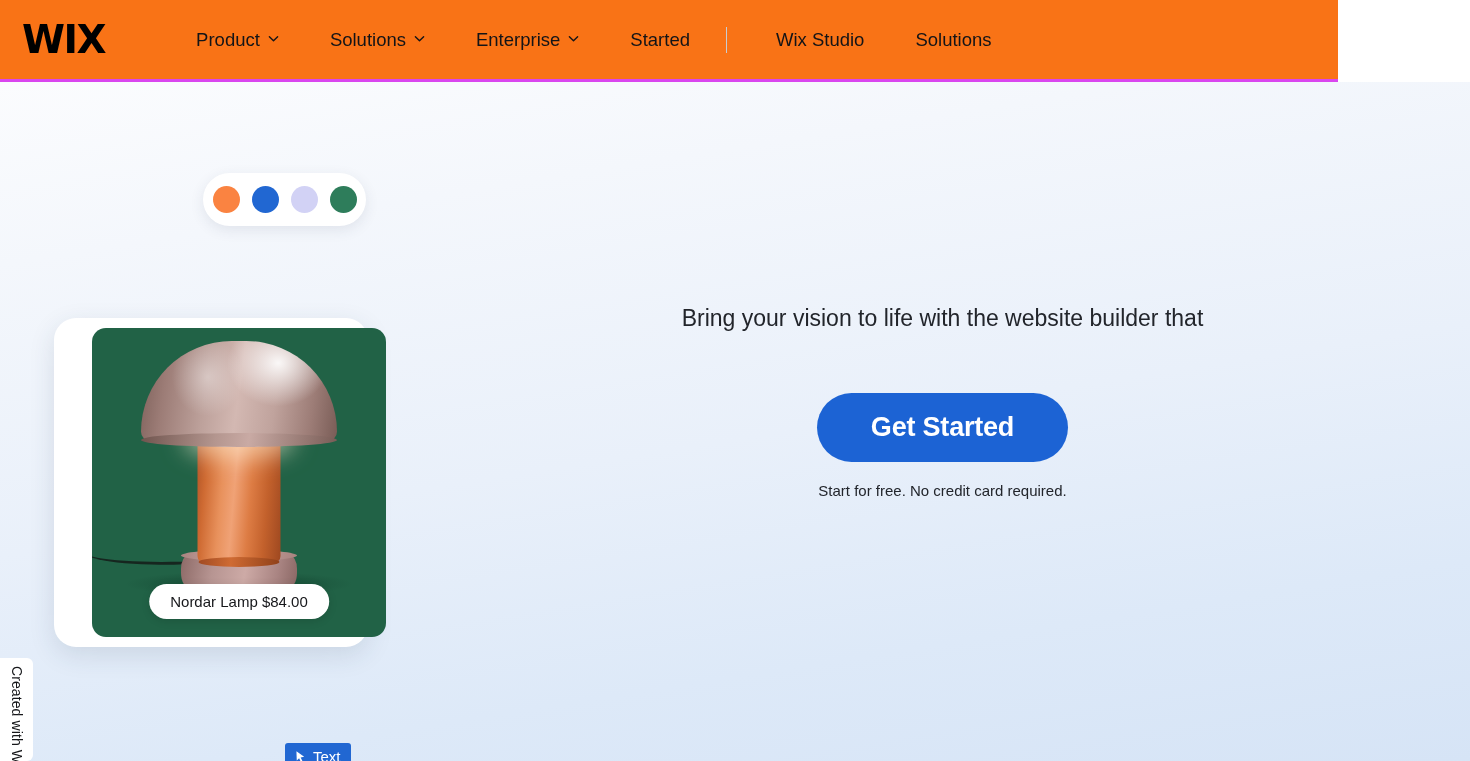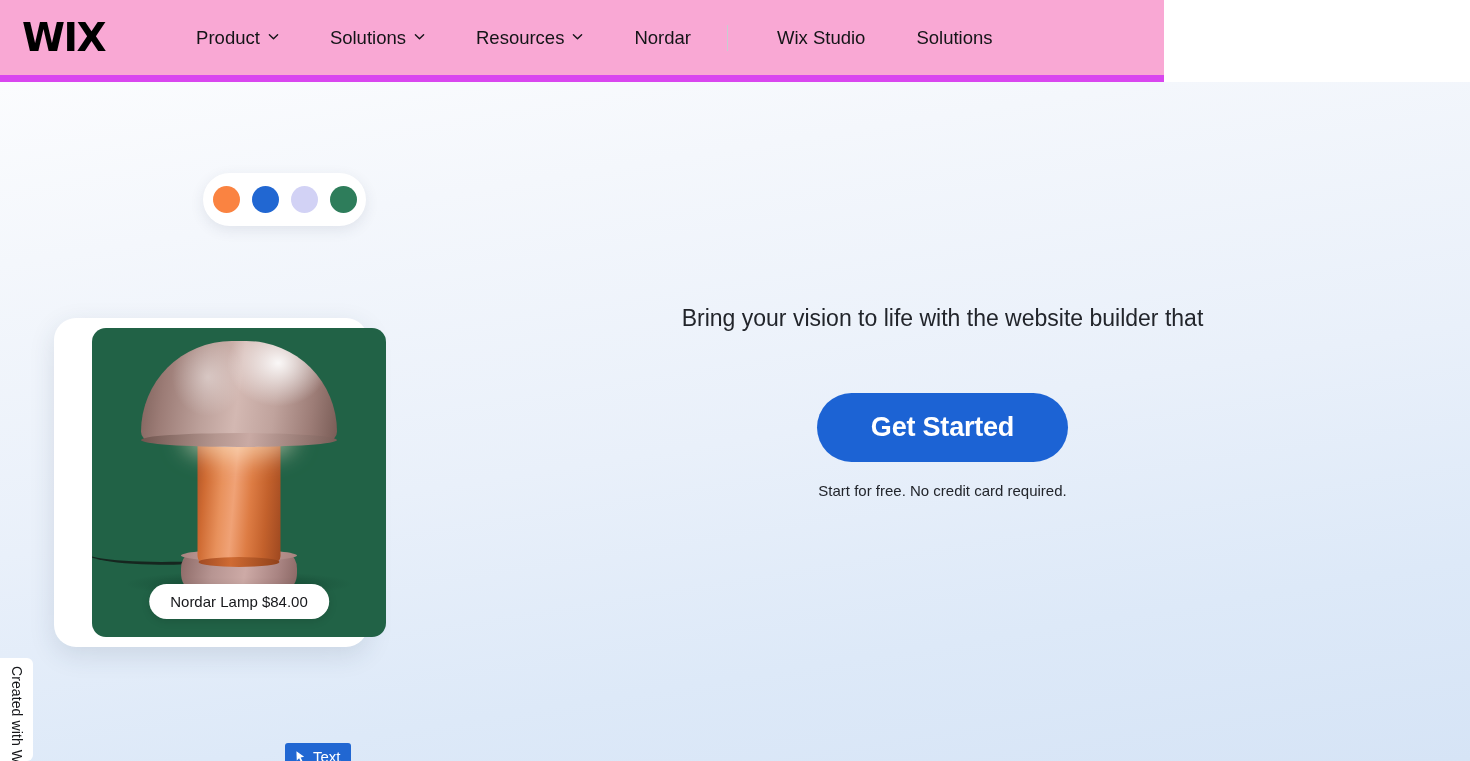--- a/index.html
+++ b/index.html
@@ -21,24 +21,24 @@
     position: relative;
     width: 1470px;
     height: 761px;
     overflow: hidden;
   }
 
   
   .header {
     position: absolute;
     top: 0; left: 0;
-    width: 1164px;
+    width: 1338px;
     height: 82px;
-    background: #f9a8d4;
-    border-bottom: 7px solid #d946ef;
+    background: #f97316;
+    border-bottom: 3px solid #d946ef;
     display: flex;
     align-items: center;
     z-index: 40;
   }
 
   .logo {
     margin-left: 22px;
     font-family: "DejaVu Sans", sans-serif;
     font-size: 39px;
     font-weight: 700;
@@ -398,30 +398,30 @@
       <div class="nav-item">
         <span>Solutions</span>
         <span class="chev">
           <svg width="11" height="11" viewBox="0 0 12 12">
               <path d="M1.5 4 L6 8.5 L10.5 4" fill="none" stroke="#131417" stroke-width="1.5" stroke-linecap="round" stroke-linejoin="round"></path>
             </svg>
         </span>
       </div>
 
       <div class="nav-item">
-        <span>Resources</span>
+        <span>Enterprise</span>
         <span class="chev">
           <svg width="11" height="11" viewBox="0 0 12 12">
               <path d="M1.5 4 L6 8.5 L10.5 4" fill="none" stroke="#131417" stroke-width="1.5" stroke-linecap="round" stroke-linejoin="round"></path>
             </svg>
         </span>
       </div>
 
       <div class="nav-item">
-        <span>Nordar</span>
+        <span>Started</span>
       </div>
 
       <div class="nav-divider"></div>
 
       <div class="nav-item">
         <span>Wix Studio</span>
       </div>
 
       <div class="nav-item">
         <span>Solutions</span>

